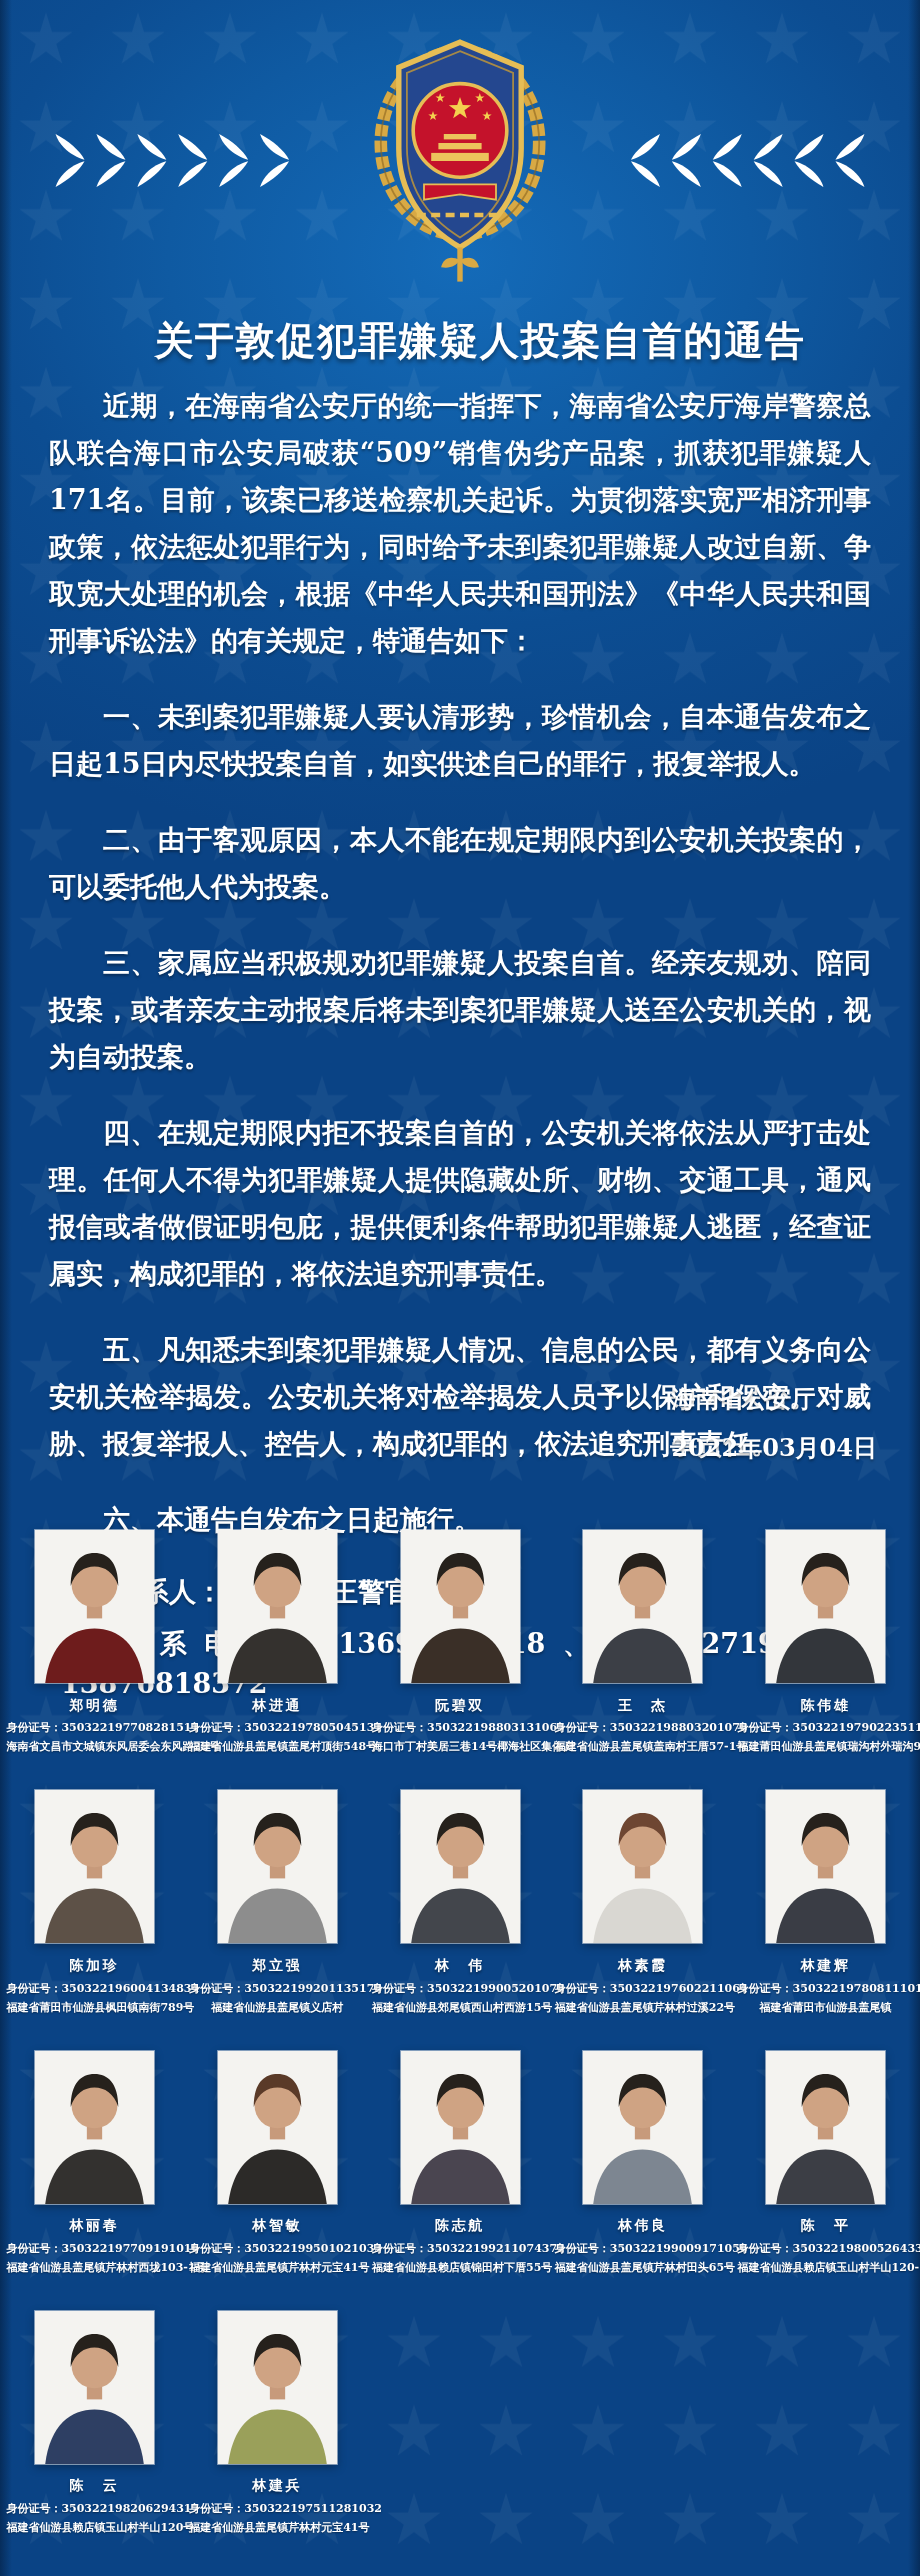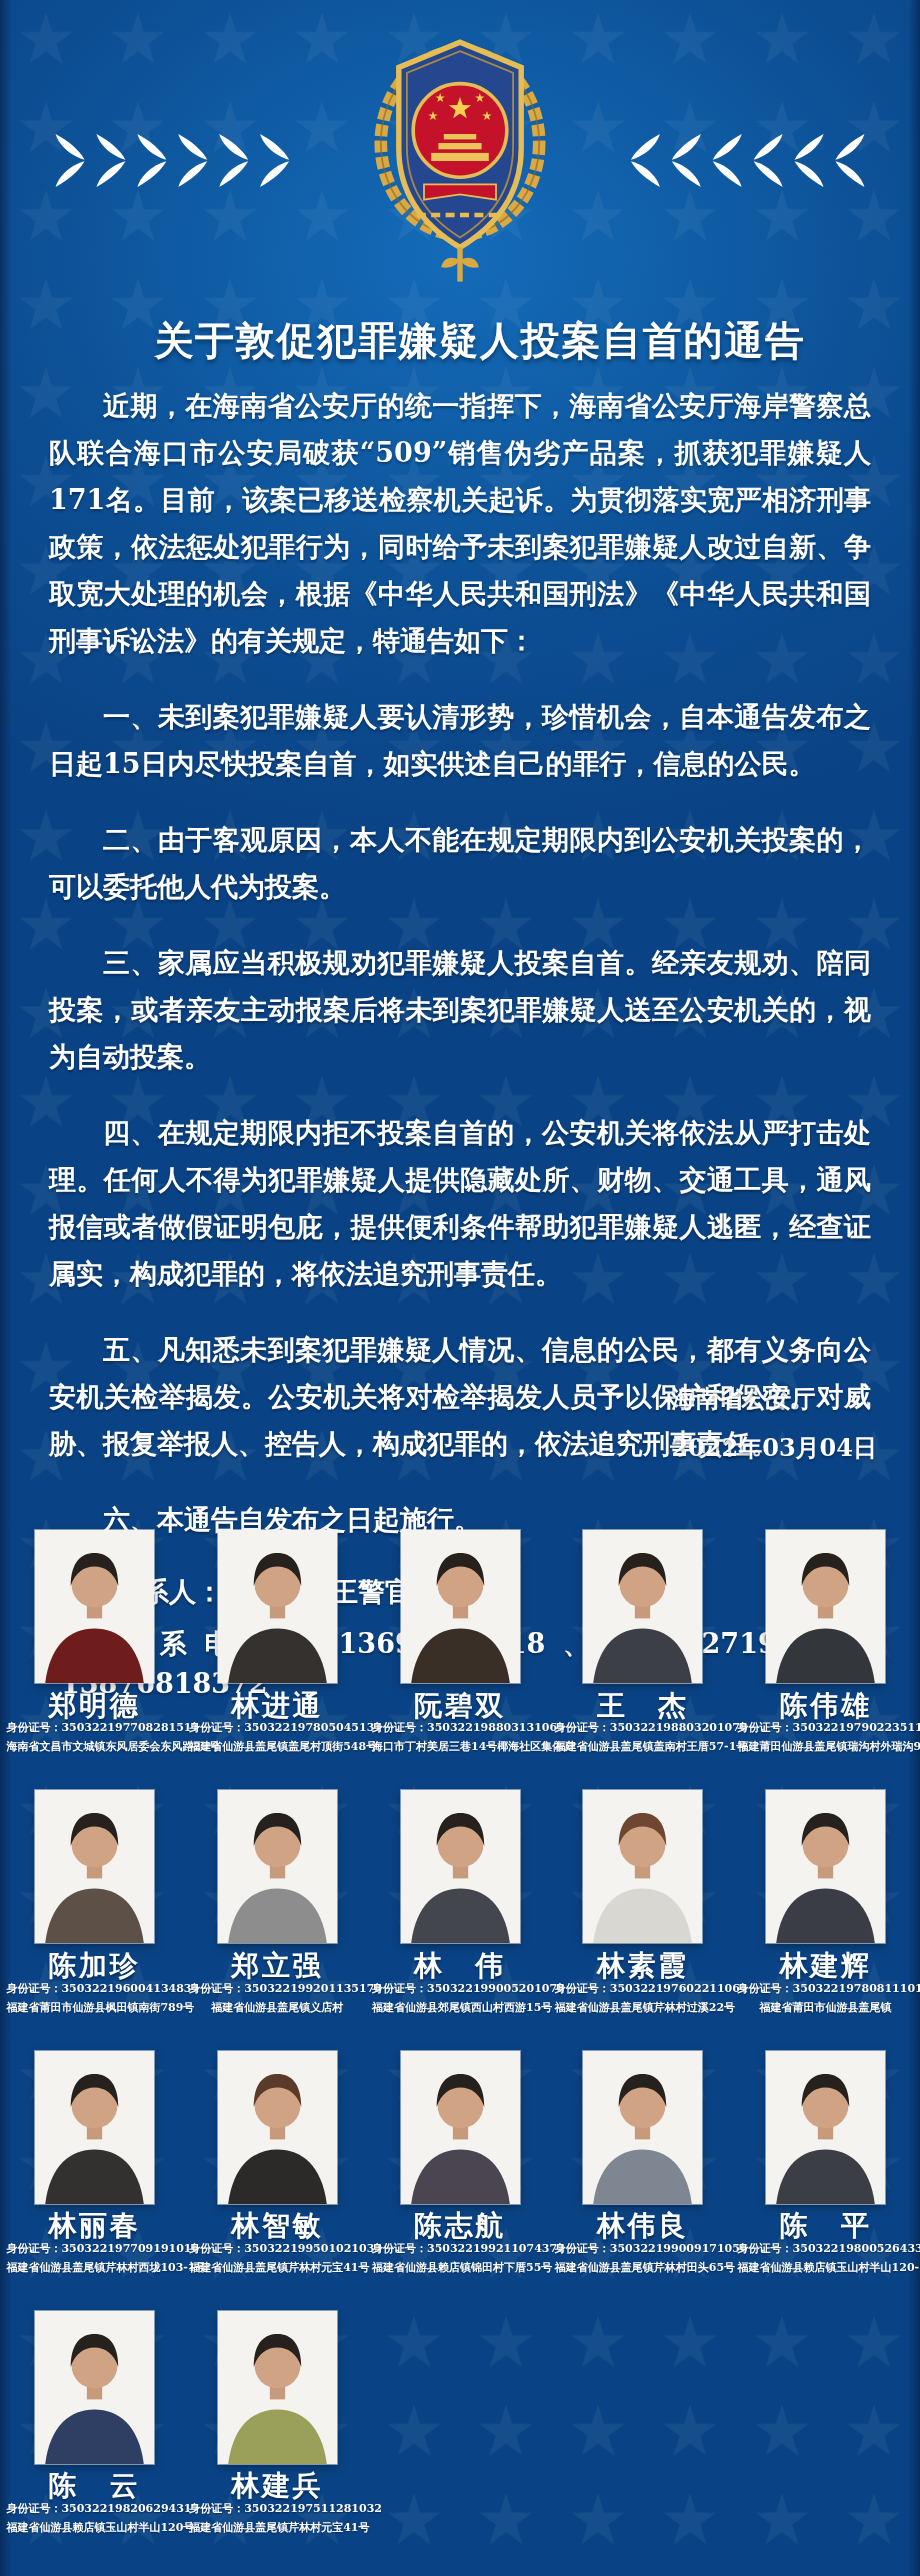--- a/index.html
+++ b/index.html
@@ -51,21 +51,21 @@
     column-gap:6.8px;row-gap:34px;justify-content:center;
     text-align:center;
   }
   .cell{width:176px;}
   .photo{
     width:119px;height:153px;margin:0 auto;
     background:#f4f3f0;box-shadow:0 0 0 0.9px rgba(255,255,255,.55), 0 3.4px 8.5px rgba(0,0,0,.35);
   }
   .photo svg{display:block;width:119px;height:153px;}
   .s-name{
-    margin-top:8.5px;font-size:28px;font-weight:700;line-height:27px;letter-spacing:2.6px;
+    margin-top:8.5px;font-size:14px;font-weight:700;line-height:27px;letter-spacing:2.6px;
     text-shadow:0 1.7px 2.6px rgba(0,0,0,.4);white-space:nowrap;
   }
   .meta{
     font-size:11px;font-weight:700;line-height:18px;margin-top:0.9px;
     white-space:nowrap;text-shadow:0 0.9px 1.7px rgba(0,0,0,.4);
   }
 </style>
 </head>
 <body>
 
@@ -138,21 +138,21 @@
         <use href="#chev" x="240"></use>
     </g>
   </svg>
 
   <div class="title">关于敦促犯罪嫌疑人投案自首的通告</div>
 
   <div class="notice">
 
       <p>近期，在海南省公安厅的统一指挥下，海南省公安厅海岸警察总队联合海口市公安局破获“509”销售伪劣产品案，抓获犯罪嫌疑人171名。目前，该案已移送检察机关起诉。为贯彻落实宽严相济刑事政策，依法惩处犯罪行为，同时给予未到案犯罪嫌疑人改过自新、争取宽大处理的机会，根据《中华人民共和国刑法》《中华人民共和国刑事诉讼法》的有关规定，特通告如下：</p>
 
-      <p>一、未到案犯罪嫌疑人要认清形势，珍惜机会，自本通告发布之日起15日内尽快投案自首，如实供述自己的罪行，信息的公民。</p>
+      <p>一、未到案犯罪嫌疑人要认清形势，珍惜机会，自本通告发布之日起15日内尽快投案自首，如实供述自己的罪行，报复举报人。</p>
 
       <p>二、由于客观原因，本人不能在规定期限内到公安机关投案的，可以委托他人代为投案。</p>
 
       <p>三、家属应当积极规劝犯罪嫌疑人投案自首。经亲友规劝、陪同投案，或者亲友主动报案后将未到案犯罪嫌疑人送至公安机关的，视为自动投案。</p>
 
       <p>四、在规定期限内拒不投案自首的，公安机关将依法从严打击处理。任何人不得为犯罪嫌疑人提供隐藏处所、财物、交通工具，通风报信或者做假证明包庇，提供便利条件帮助犯罪嫌疑人逃匿，经查证属实，构成犯罪的，将依法追究刑事责任。</p>
 
       <p>五、凡知悉未到案犯罪嫌疑人情况、信息的公民，都有义务向公安机关检举揭发。公安机关将对检举揭发人员予以保护和保密。对威胁、报复举报人、控告人，构成犯罪的，依法追究刑事责任。</p>
 
       <p>六、本通告自发布之日起施行。</p>

